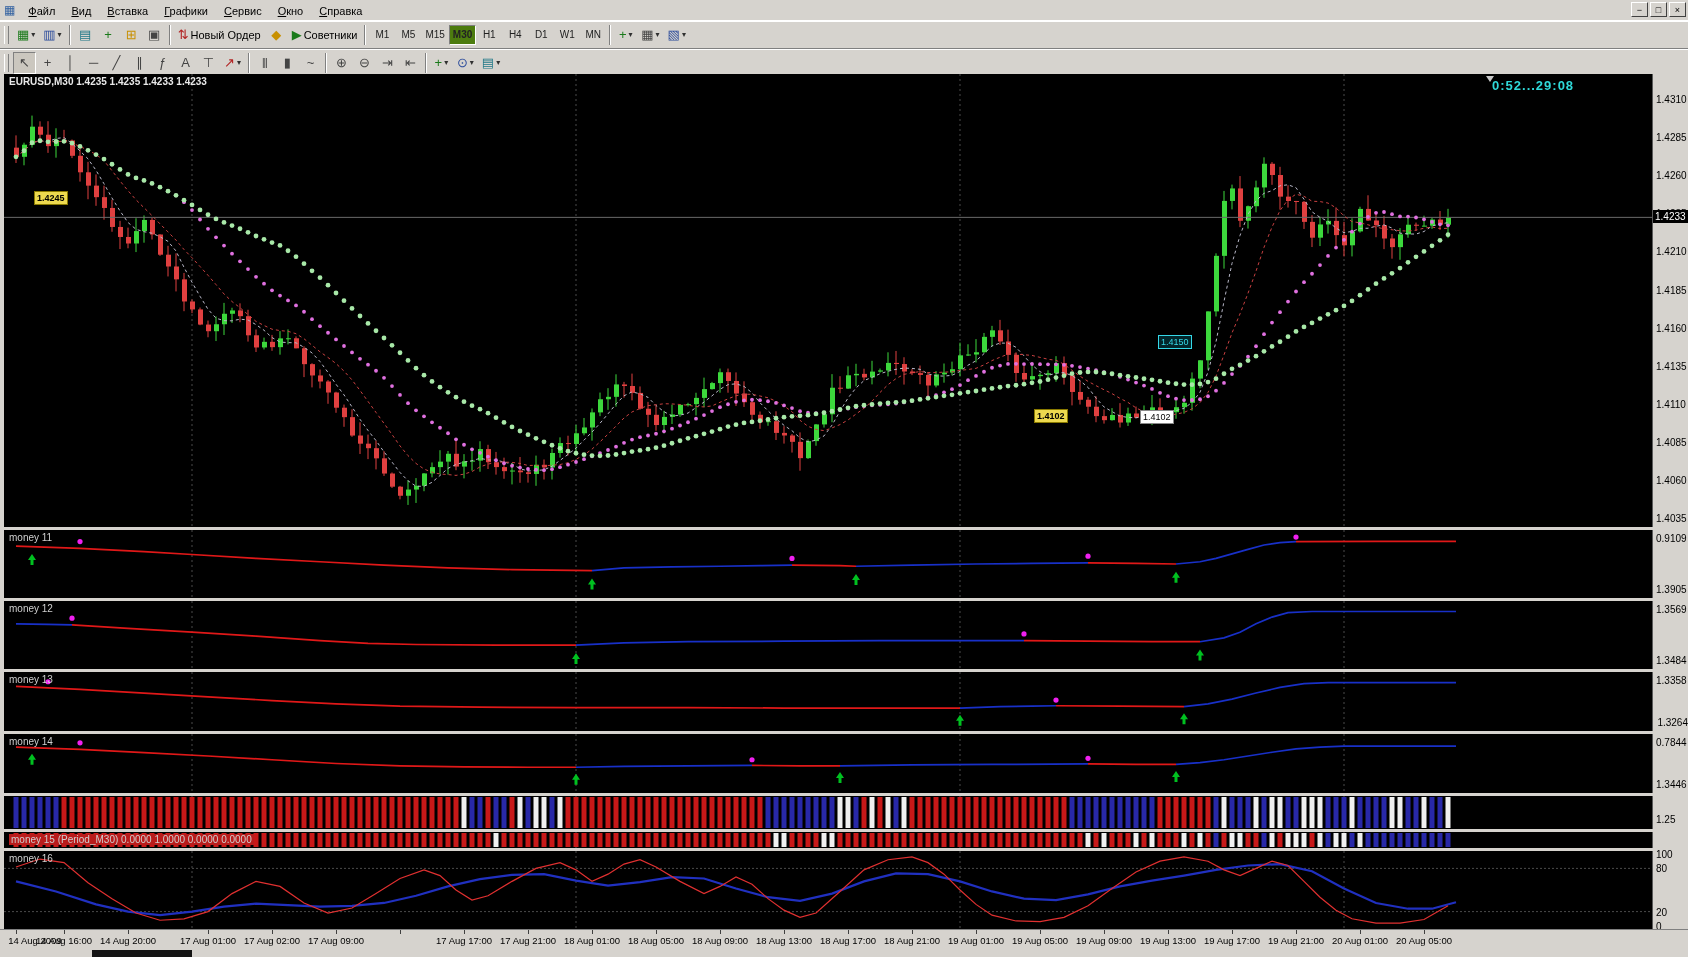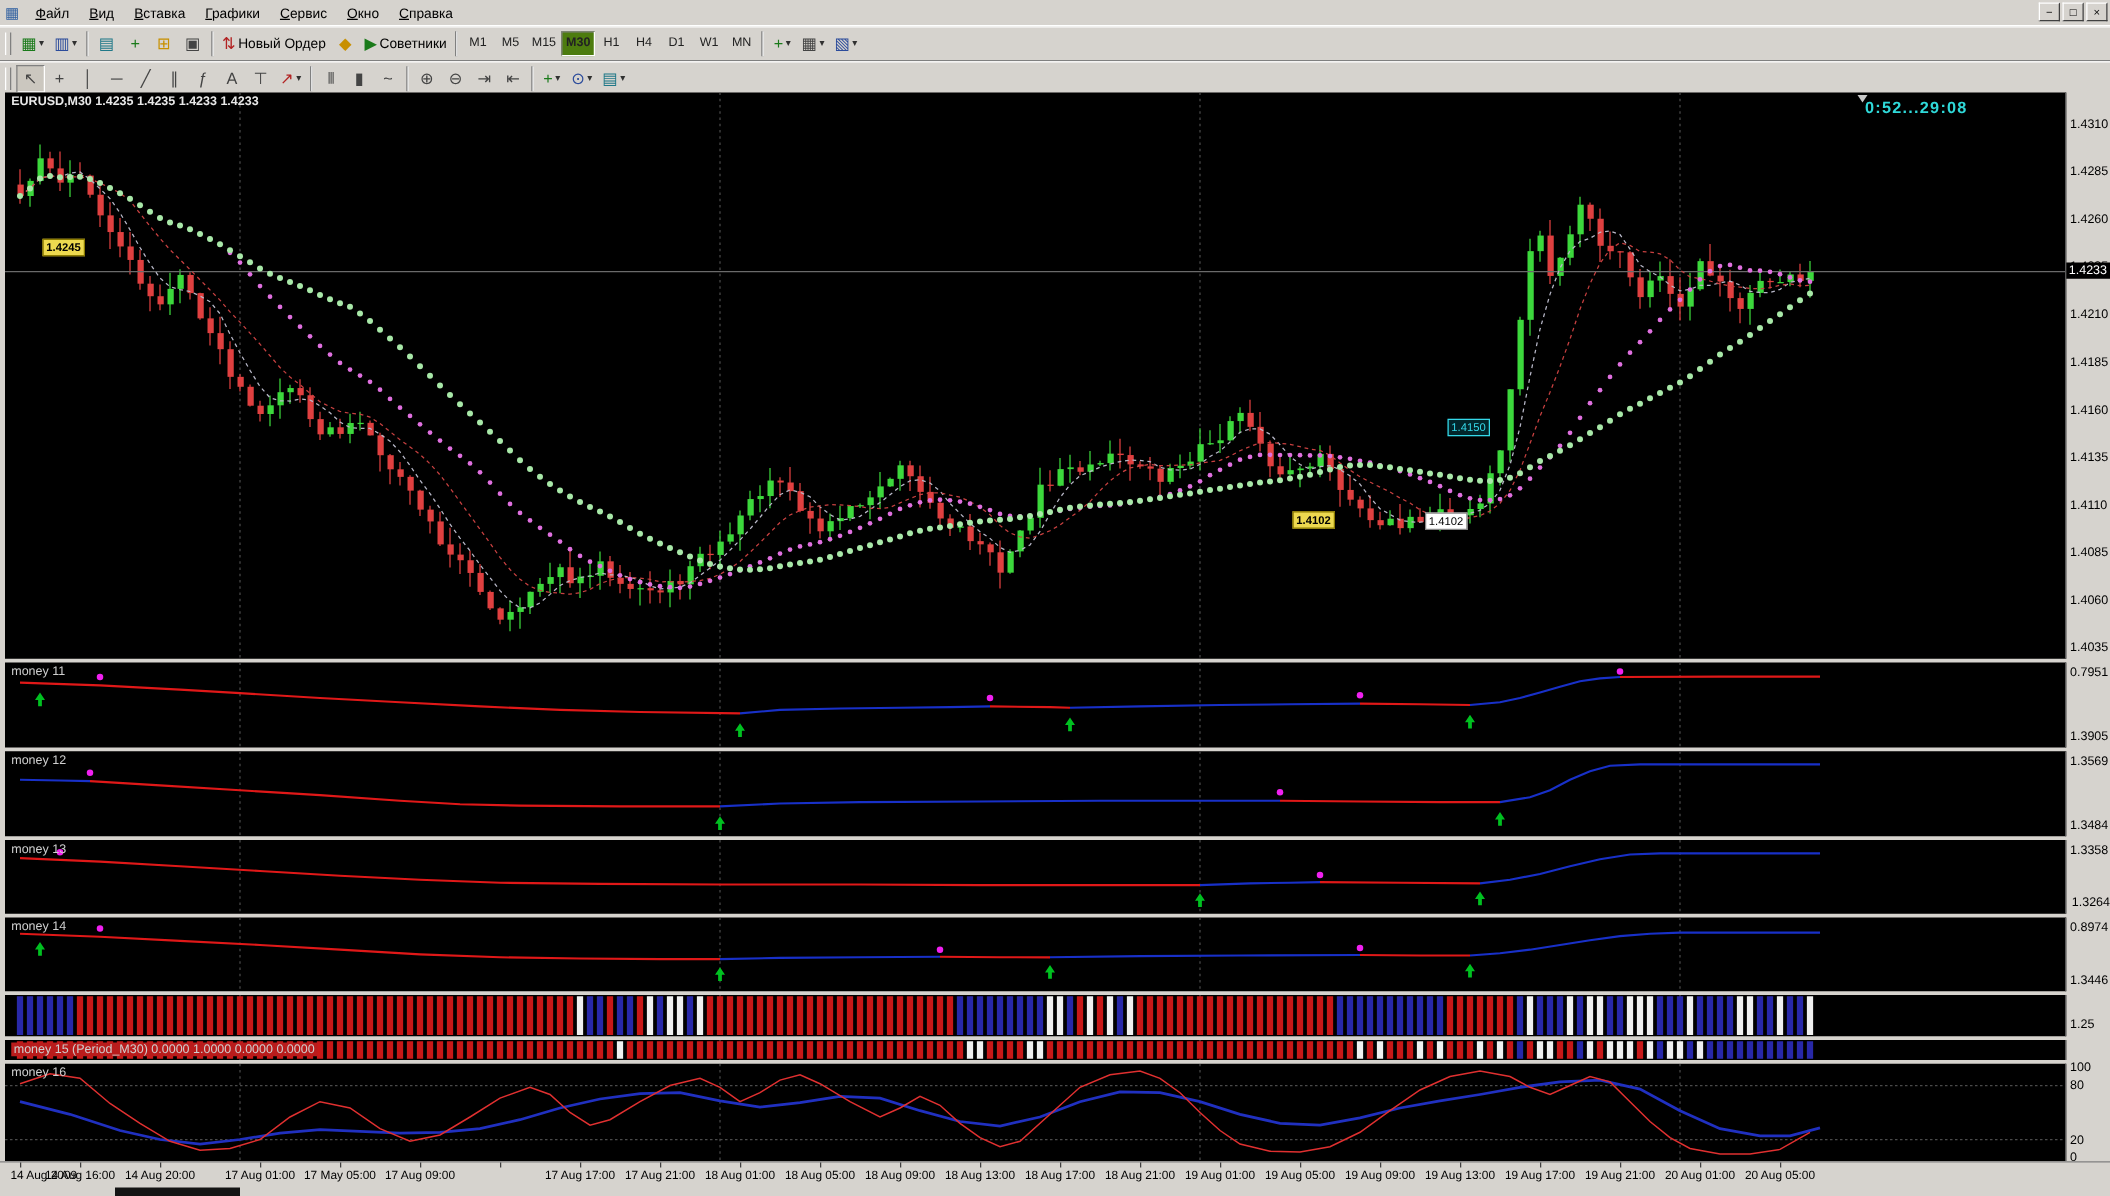--- a/index.html
+++ b/index.html
@@ -1383,30 +1383,30 @@
       <div class="axlabel" style="top: 134.323px;">1.4235</div>
       <div class="axlabel" style="top: 172.455px;">1.4210</div>
       <div class="axlabel" style="top: 210.586px;">1.4185</div>
       <div class="axlabel" style="top: 248.717px;">1.4160</div>
       <div class="axlabel" style="top: 286.848px;">1.4135</div>
       <div class="axlabel" style="top: 324.98px;">1.4110</div>
       <div class="axlabel" style="top: 363.111px;">1.4085</div>
       <div class="axlabel" style="top: 401.242px;">1.4060</div>
       <div class="axlabel" style="top: 439.374px;">1.4035</div>
       <div class="pricetag" style="top: 136.374px;">1.4233</div>
-      <div class="axlabel" style="top: 459px;">0.7951</div>
+      <div class="axlabel" style="top: 459px;">0.9109</div>
       <div class="axlabel" style="top: 510px;">1.3905</div>
       <div class="panelabel" style="top: 458px;">money 11</div>
       <div class="axlabel" style="top: 530px;">1.3569</div>
       <div class="axlabel" style="top: 581px;">1.3484</div>
       <div class="panelabel" style="top: 529px;">money 12</div>
       <div class="axlabel" style="top: 601px;">1.3358</div>
       <div class="axlabel" style="top: 643px; text-align: right;">1.3264</div>
       <div class="panelabel" style="top: 600px;">money 13</div>
-      <div class="axlabel" style="top: 663px;">0.8974</div>
+      <div class="axlabel" style="top: 663px;">0.7844</div>
       <div class="axlabel" style="top: 705px;">1.3446</div>
       <div class="panelabel" style="top: 662px;">money 14</div>
       <div class="axlabel" style="top: 740px;">1.25</div>
       <div class="panelabel chip" style="top: 760px;">money 15 (Period_M30) 0.0000 1.0000 0.0000 0.0000</div>
       <div class="axlabel" style="top: 775px;">100</div>
       <div class="axlabel" style="top: 789.4px;">80</div>
       <div class="axlabel" style="top: 832.6px;">20</div>
       <div class="axlabel" style="top: 847px;">0</div>
       <div class="panelabel" style="top: 779px;">money 16</div>
       <div class="symline" style="top: 2px;">EURUSD,M30  1.4235 1.4235 1.4233 1.4233</div>
@@ -1419,21 +1419,21 @@
       <div class="timeaxis" style="top: 855px; height: 21px;">
         <div class="tick" style="left: 16px;"></div>
         <span class="tlab" style="left: 2px;">14 Aug 2009</span>
         <div class="tick" style="left: 64px;"></div>
         <span class="tlab" style="left: 31px;">14 Aug 16:00</span>
         <div class="tick" style="left: 128px;"></div>
         <span class="tlab" style="left: 95px;">14 Aug 20:00</span>
         <div class="tick" style="left: 208px;"></div>
         <span class="tlab" style="left: 175px;">17 Aug 01:00</span>
         <div class="tick" style="left: 272px;"></div>
-        <span class="tlab" style="left: 239px;">17 May 05:00</span>
+        <span class="tlab" style="left: 239px;">17 Aug 02:00</span>
         <div class="tick" style="left: 336px;"></div>
         <span class="tlab" style="left: 303px;">17 Aug 09:00</span>
         <div class="tick" style="left: 400px;"></div>
         <span class="tlab" style="left: 367px; margin-top: 16px;">17 Aug 13:00</span>
         <div class="tick" style="left: 464px;"></div>
         <span class="tlab" style="left: 431px;">17 Aug 17:00</span>
         <div class="tick" style="left: 528px;"></div>
         <span class="tlab" style="left: 495px;">17 Aug 21:00</span>
         <div class="tick" style="left: 592px;"></div>
         <span class="tlab" style="left: 559px;">18 Aug 01:00</span>

